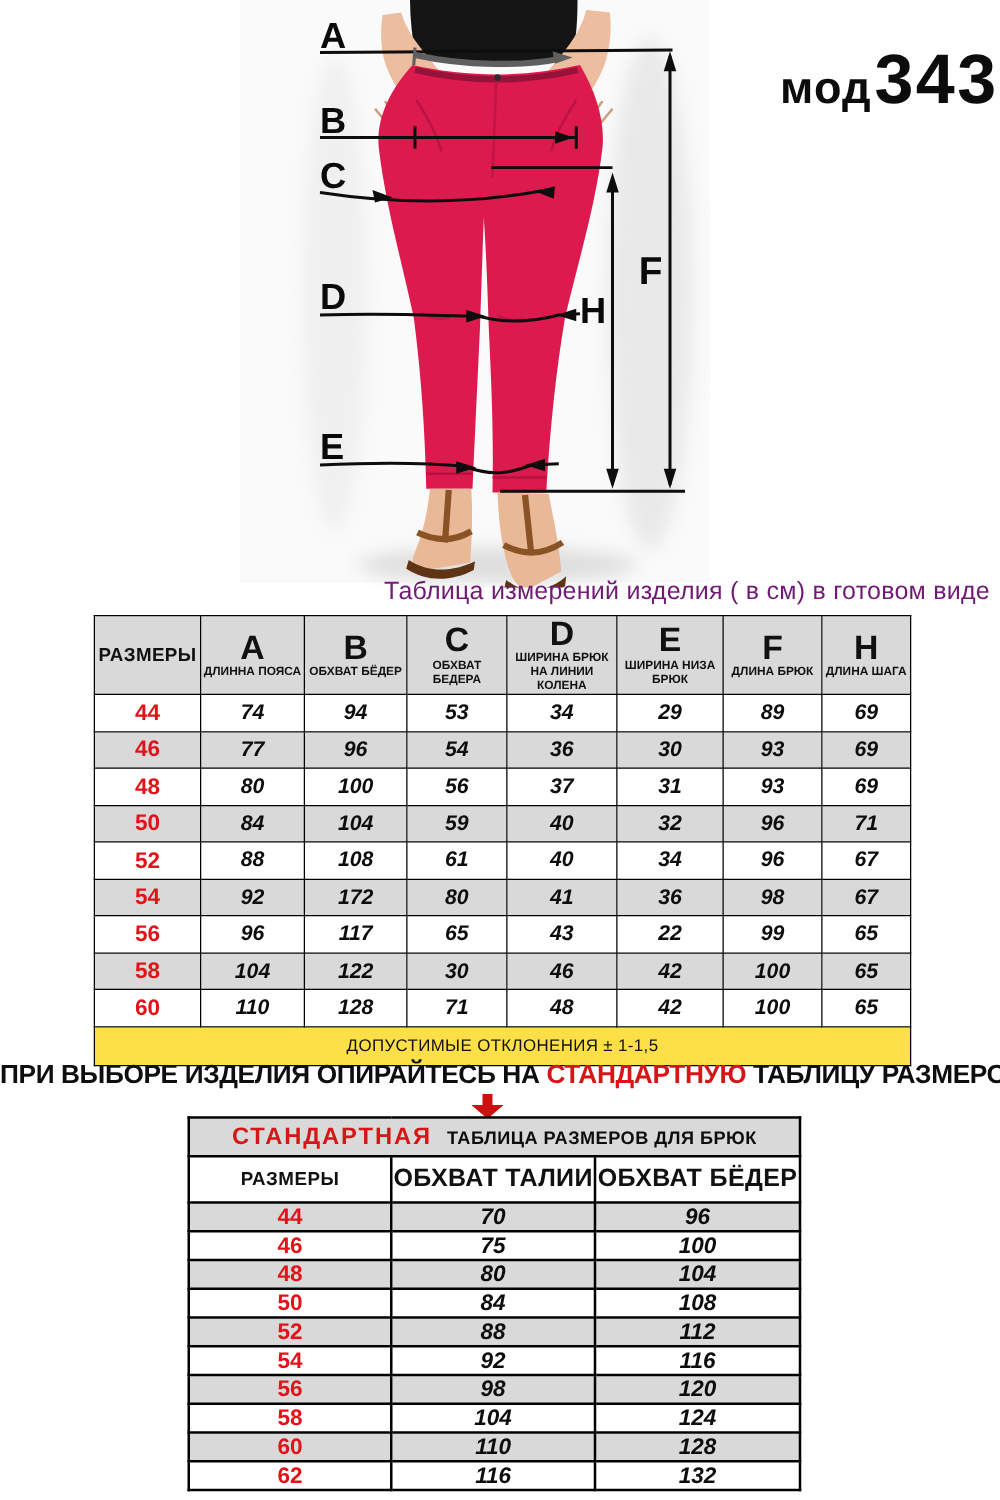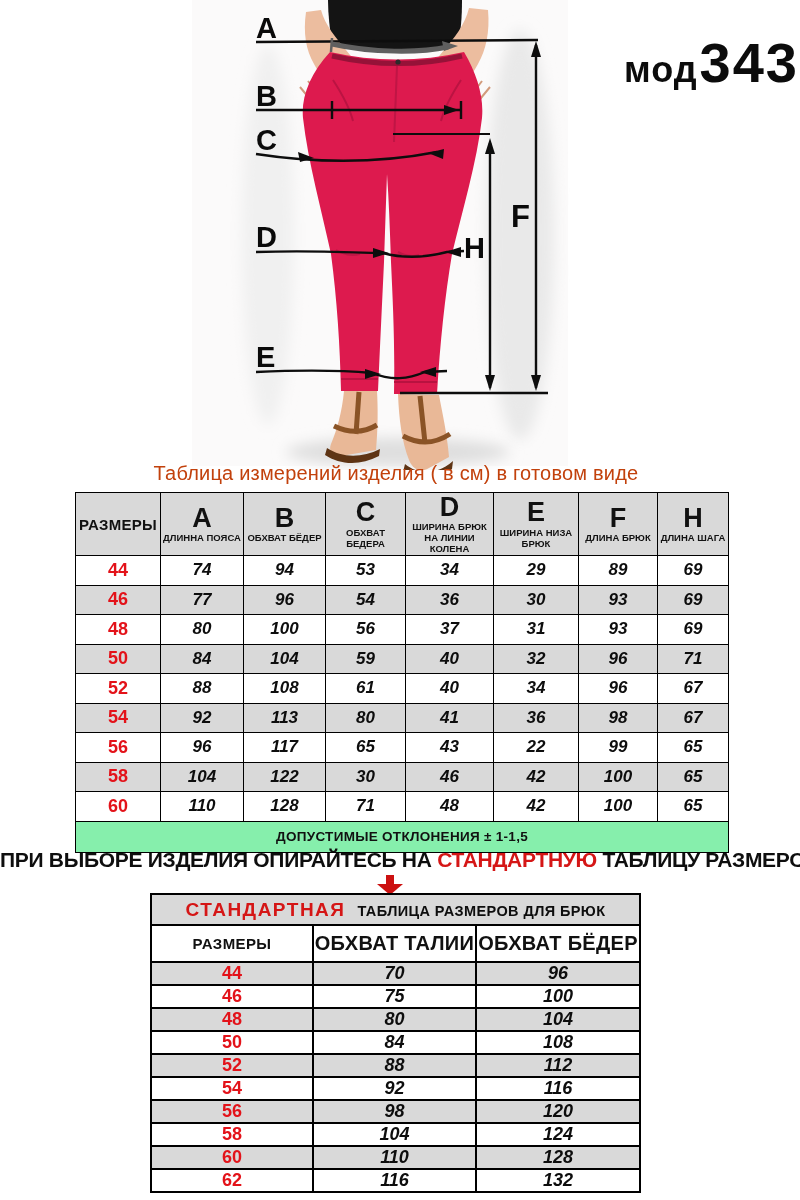--- a/index.html
+++ b/index.html
@@ -4,35 +4,35 @@
 <style>
   html,body{margin:0;padding:0;background:#ffffff;}
   .page{position:relative;width:800px;height:1200px;background:#ffffff;overflow:hidden;
         font-family:"Liberation Sans",sans-serif;color:#111;}
   .hero{position:absolute;top:0;left:0;width:800px;height:470px;}
   .hero svg{position:absolute;top:0;left:0;}
   .model-badge{position:absolute;left:624px;top:30px;display:flex;align-items:baseline;color:#0c0c0c;}
   .mb-prefix{font-size:36px;font-weight:bold;letter-spacing:1px;}
   .mb-number{font-size:56px;font-weight:bold;letter-spacing:2px;margin-left:2px;}
 
-  .t1-title{position:absolute;top:462px;left:0;width:792px;text-align:center;
-            font-size:20px;font-weight:500;color:#c2410c;letter-spacing:0.2px;}
+  .t1-title{position:absolute;top:462px;left:0;width:792px;text-align:right;
+            font-size:20px;font-weight:500;color:#701a75;letter-spacing:0.2px;}
 
   table{border-collapse:collapse;table-layout:fixed;}
   .t1{position:absolute;top:492px;left:75px;width:653px;}
   .t1 th,.t1 td{border:1.6px solid #000;padding:0;text-align:center;vertical-align:middle;overflow:hidden;}
   .t1 thead th{background:#d9d9d9;height:56px;}
   .th-sizes{font-size:15px;font-weight:bold;letter-spacing:0.3px;}
   .col-letter{font-size:27px;font-weight:bold;line-height:1.05;}
   .col-label{font-size:9.5px;font-weight:bold;line-height:1.15;margin-top:1px;padding:0 2px;}
   .t1 tbody tr{height:29.5px;}
   .t1 tbody tr.g td{background:#d9d9d9;}
   .t1 td.size{color:#e31219;font-weight:bold;font-size:18px;}
   .t1 td.val{font-weight:bold;font-style:italic;font-size:17px;color:#0d0d0d;}
-  .t1-foot{height:30px;font-weight:bold;font-size:13.5px;letter-spacing:0.3px;background:#86efac;}
+  .t1-foot{height:30px;font-weight:normal;font-size:13.5px;letter-spacing:0.3px;background:#fde047;}
 
   .advice{position:absolute;top:848px;left:0;width:800px;text-align:center;
           font-size:21px;font-weight:bold;letter-spacing:-0.3px;color:#0e0e0e;white-space:nowrap;}
   .advice .red{color:#d51616;}
   .red-arrow{position:absolute;top:875px;left:377px;width:26px;height:20px;}
 
   .t2{position:absolute;top:893px;left:150px;width:489px;}
   .t2 th,.t2 td{border:2px solid #000;padding:0;text-align:center;vertical-align:middle;overflow:hidden;}
   .t2 .band{background:#d9d9d9;height:29px;}
   .band-hl{color:#d51616;font-size:19px;font-weight:bold;letter-spacing:1.5px;margin-right:12px;}
@@ -240,21 +240,21 @@
           <td class="val">108</td>
           <td class="val">61</td>
           <td class="val">40</td>
           <td class="val">34</td>
           <td class="val">96</td>
           <td class="val">67</td>
         </tr>
         <tr class="g">
           <td class="size">54</td>
           <td class="val">92</td>
-          <td class="val">113</td>
+          <td class="val">172</td>
           <td class="val">80</td>
           <td class="val">41</td>
           <td class="val">36</td>
           <td class="val">98</td>
           <td class="val">67</td>
         </tr>
         <tr>
           <td class="size">56</td>
           <td class="val">96</td>
           <td class="val">117</td>

